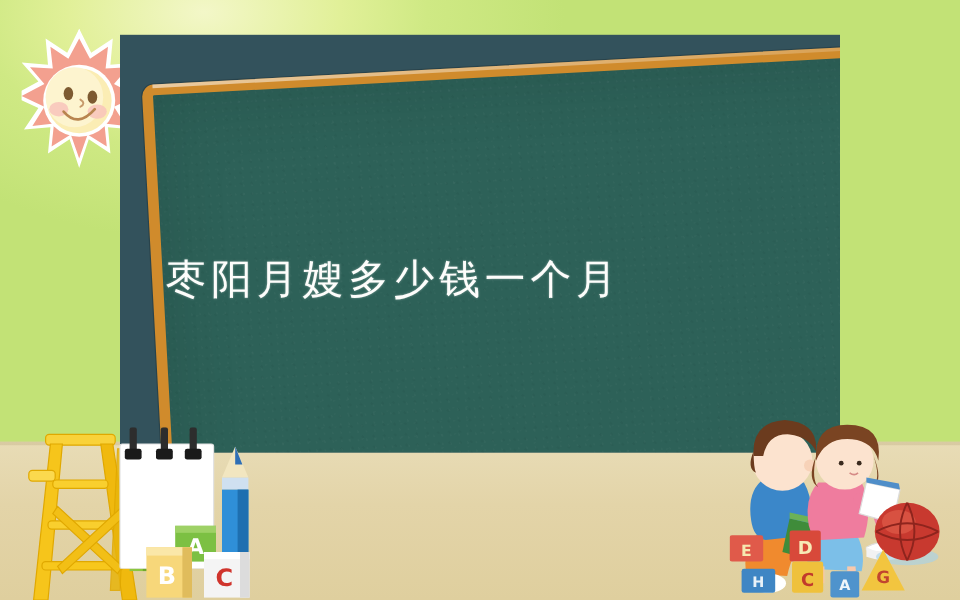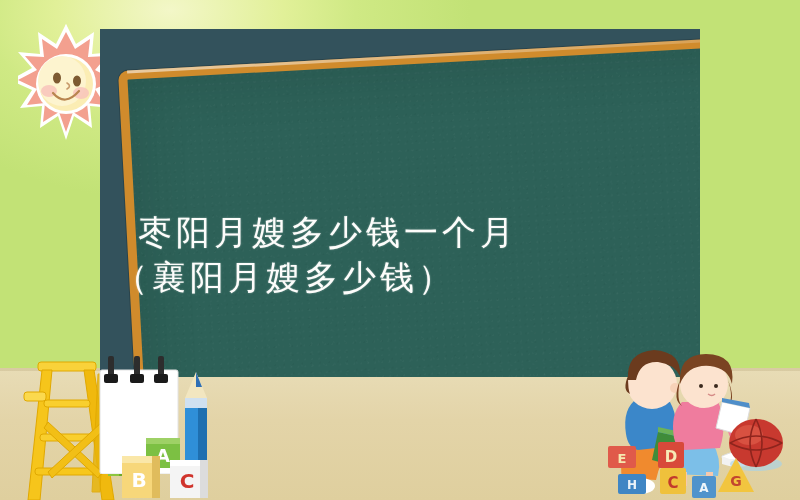--- a/index.html
+++ b/index.html
@@ -148,21 +148,20 @@
   <div class="panel"></div>
 
   <div class="board-wrap">
     <div class="board">
       <div class="frame-hl"></div>
     </div>
   </div>
 
   <div class="chalk">
     <div class="chalk-line chalk-1">枣阳月嫂多少钱一个月</div>
-    <div class="chalk-line chalk-2">（襄阳月嫂多少钱）</div>
   </div>
 
   <div class="props">
 
     <div class="ladder">
       <svg viewBox="0 0 118 148">
         <g stroke="#e0a800" stroke-width="1">
           <rect x="20" y="10" width="58" height="9" rx="3" fill="#f9d23a"></rect>
           <polygon points="24,18 34,18 22,148 10,148" fill="#f6c51b"></polygon>
           <polygon points="66,18 76,18 96,148 84,148" fill="#f0b90e"></polygon>

